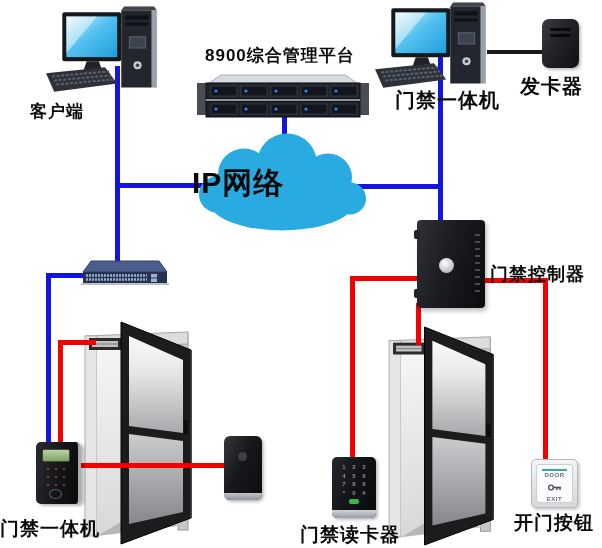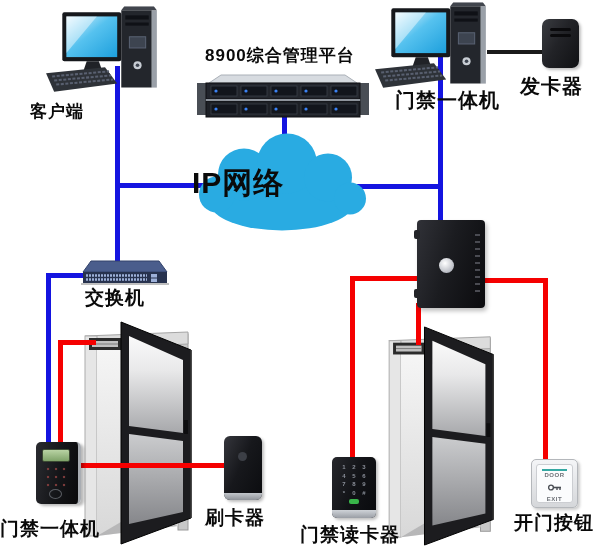--- a/index.html
+++ b/index.html
@@ -272,19 +272,18 @@
       </svg>
       <div class="t2">EXIT</div>
     </div>
   </div>
 
   <div class="lbl" style="left:30px;top:100px;width:90px;font-size:17px">客户端</div>
   <div class="lbl" style="left:205px;top:44px;width:175px;font-size:17px">8900综合管理平台</div>
   <div class="lbl" style="left:395px;top:87px;width:125px;font-size:20px">门禁一体机</div>
   <div class="lbl" style="left:520px;top:73px;width:85px;font-size:20px">发卡器</div>
   <div class="lbl" style="left:192px;top:163px;width:180px;font-size:30px">IP网络</div>
-  <div class="lbl" style="left:85px;top:285px;width:85px;font-size:19px">交换机</div>
+  <div class="lbl" style="left:490px;top:262px;width:110px;font-size:18px;text-align:left">门禁控制器</div>
   <div class="lbl" style="left:0px;top:516px;width:105px;font-size:19px">门禁一体机</div>
-  <div class="lbl" style="left:205px;top:505px;width:80px;font-size:19px">刷卡器</div>
   <div class="lbl" style="left:300px;top:522px;width:115px;font-size:19px">门禁读卡器</div>
   <div class="lbl" style="left:514px;top:510px;width:90px;font-size:19px">开门按钮</div>
 
 </div>
 
 </body></html>

